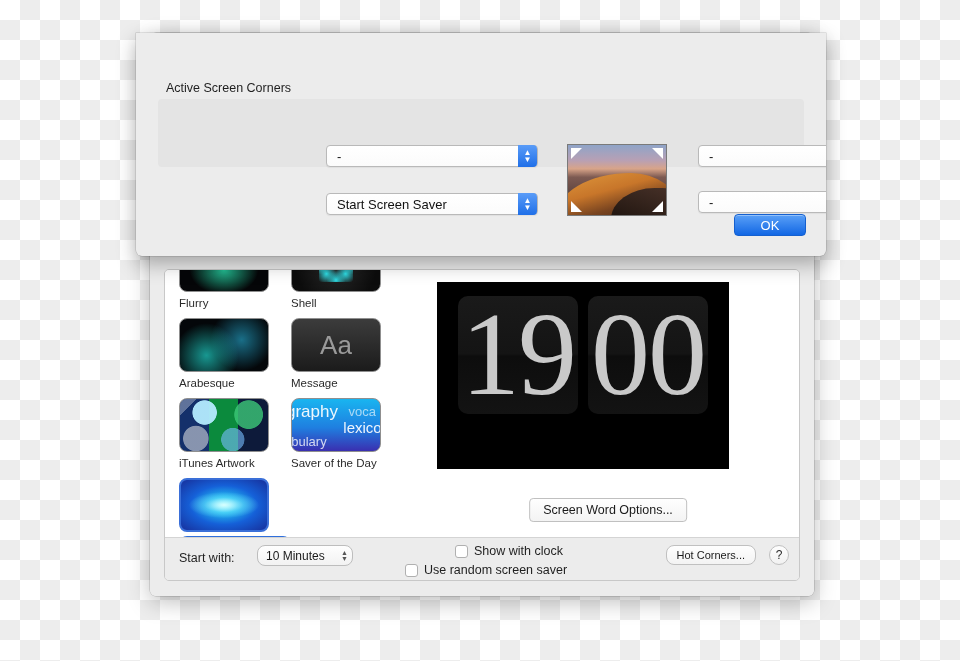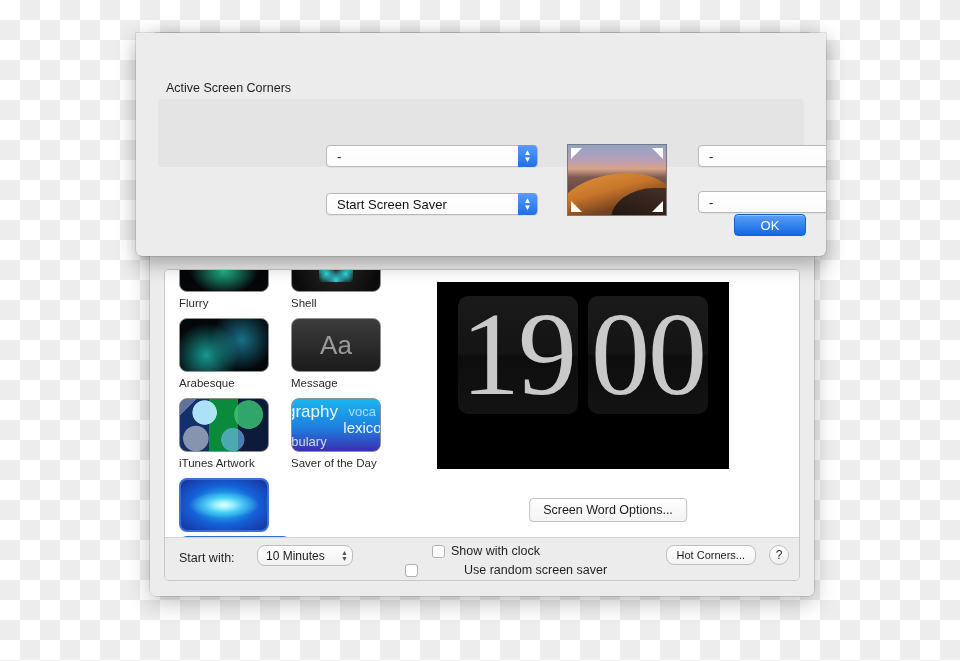--- a/index.html
+++ b/index.html
@@ -249,22 +249,22 @@
     font-size: 12px; color: #1a1a1a;
     padding-left: 8px;
     margin-left: 8px;
   }
   .gray-stepper {
     position: absolute; right: 4px; top: 50%; transform: translateY(-50%);
     display: flex; flex-direction: column; align-items: center; justify-content: center;
     line-height: 6px; color: #555; font-size: 7px;
   }
   .cbrow { position: absolute; display: flex; align-items: center; font-size: 12.5px; color: #1f1f1f; }
-  #cb-clock  { left: 227px; top: 6px; padding-left: 40px; }
-  #cb-random { left: 240px; top: 25px; gap: 40px; }
+  #cb-clock  { left: 250px; top: 6px; padding-left: 40px; }
+  #cb-random { left: 240px; top: 25px; }
   .cbox {
     width: 13px; height: 13px; margin-right: 6px;
     background: #fff; border: 1px solid #b0b0b0; border-radius: 3px;
     box-sizing: border-box;
   }
   #hotcorners-btn {
     position: absolute; right: 43px; top: 7px;
     padding: 3px 10px;
     font-size: 11px; color: #1a1a1a;
     background: linear-gradient(to bottom,#fefefe,#f3f3f3);

